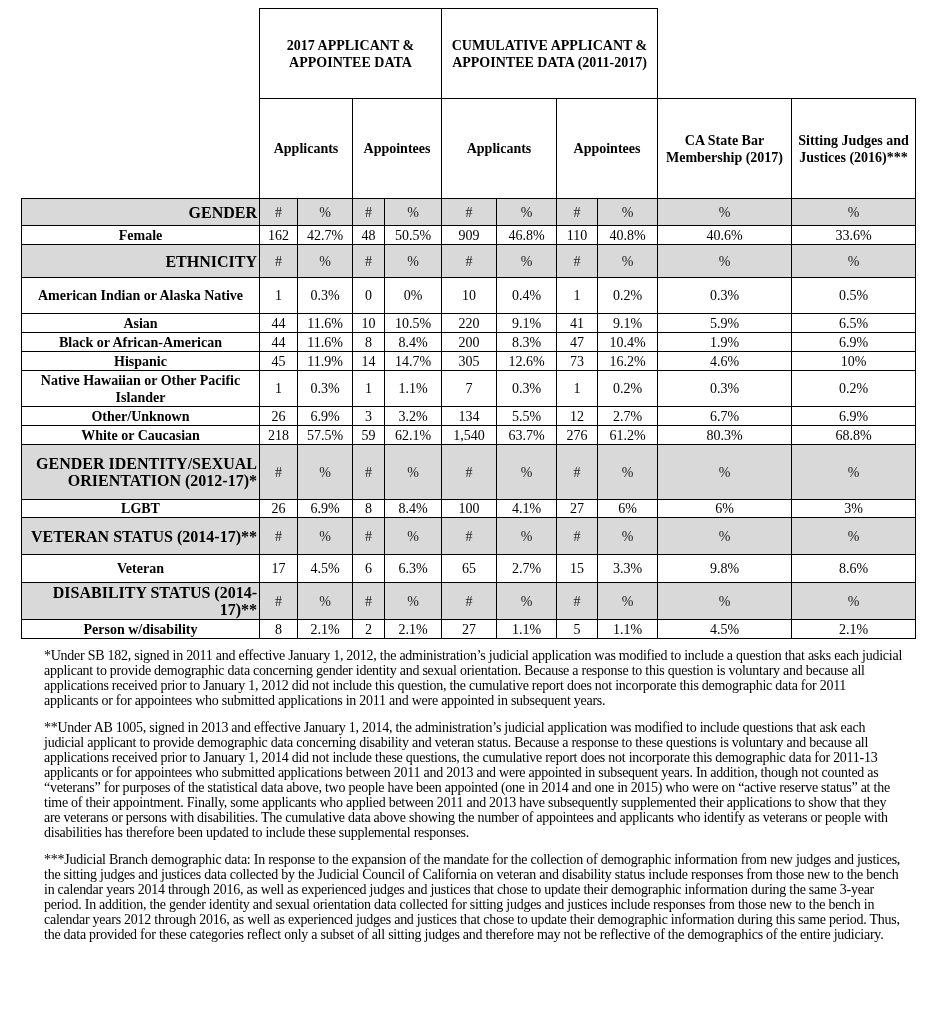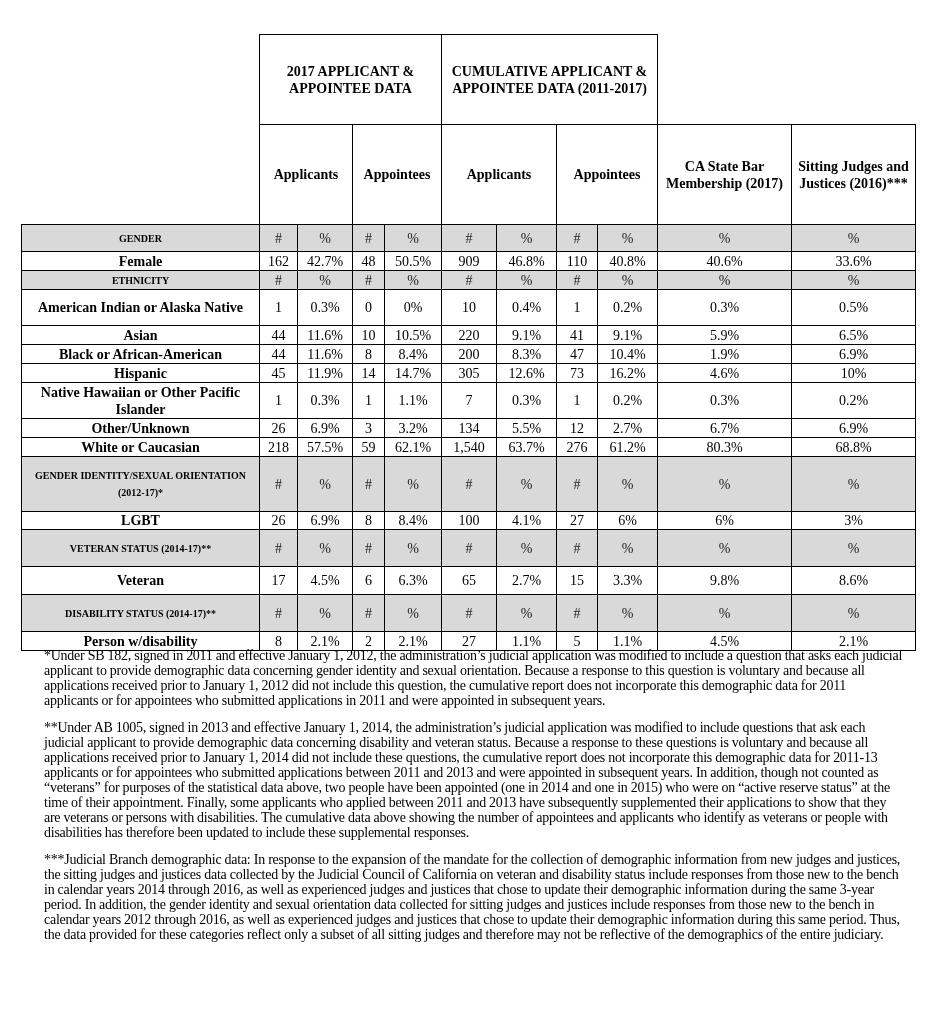--- a/index.html
+++ b/index.html
@@ -1,24 +1,24 @@
 <!DOCTYPE html>
 <html><head>
 <meta charset="utf-8">
 <style>
   html, body { margin:0; padding:0; background:#ffffff; }
   body { width:938px; height:1024px; position:relative; font-family:"Liberation Serif", "DejaVu Serif", serif; color:#000; overflow:hidden; }
-  table.demo { position:absolute; left:21px; top:34px; border-collapse:collapse; table-layout:fixed; }
+  table.demo { position:absolute; left:21px; top:8px; border-collapse:collapse; table-layout:fixed; }
   table.demo td, table.demo th { border:1.5px solid #000; text-align:center; vertical-align:middle; padding:0 2px; font-size:14px; line-height:17px; }
   table.demo th { font-weight:bold; }
   .blank { border:none !important; background:#fff; }
   .hdr-top { height:90px; font-size:14px; }
   .hdr-mid { height:100px; }
   .grey td { background:#d9d9d9; }
-  .grey td.lbl { font-weight:bold; font-size:10px; }
+  .grey td.lbl { font-weight:bold; font-size:16px;text-align:right; }
   .sym { font-size:13px; color:#222; }
   td.lbl { font-weight:bold; }
   .footnotes { position:absolute; left:44px; top:648px; width:872px; font-size:14.2px; line-height:15px; letter-spacing:-0.25px; transform:scaleX(0.985); transform-origin:left top; }
   .footnotes p { margin:0 0 12px 0; }
 </style>
 </head>
 <body>
 
 <table class="demo">
   <colgroup>
@@ -71,21 +71,21 @@
         <td>42.7%</td>
         <td>48</td>
         <td>50.5%</td>
         <td>909</td>
         <td>46.8%</td>
         <td>110</td>
         <td>40.8%</td>
         <td>40.6%</td>
         <td>33.6%</td>
       </tr>
-      <tr class="grey" style="height: 19px;">
+      <tr class="grey" style="height: 33px;">
         <td class="lbl">ETHNICITY</td>
         <td class="sym">#</td>
         <td class="sym">%</td>
         <td class="sym">#</td>
         <td class="sym">%</td>
         <td class="sym">#</td>
         <td class="sym">%</td>
         <td class="sym">#</td>
         <td class="sym">%</td>
         <td class="sym">%</td>

